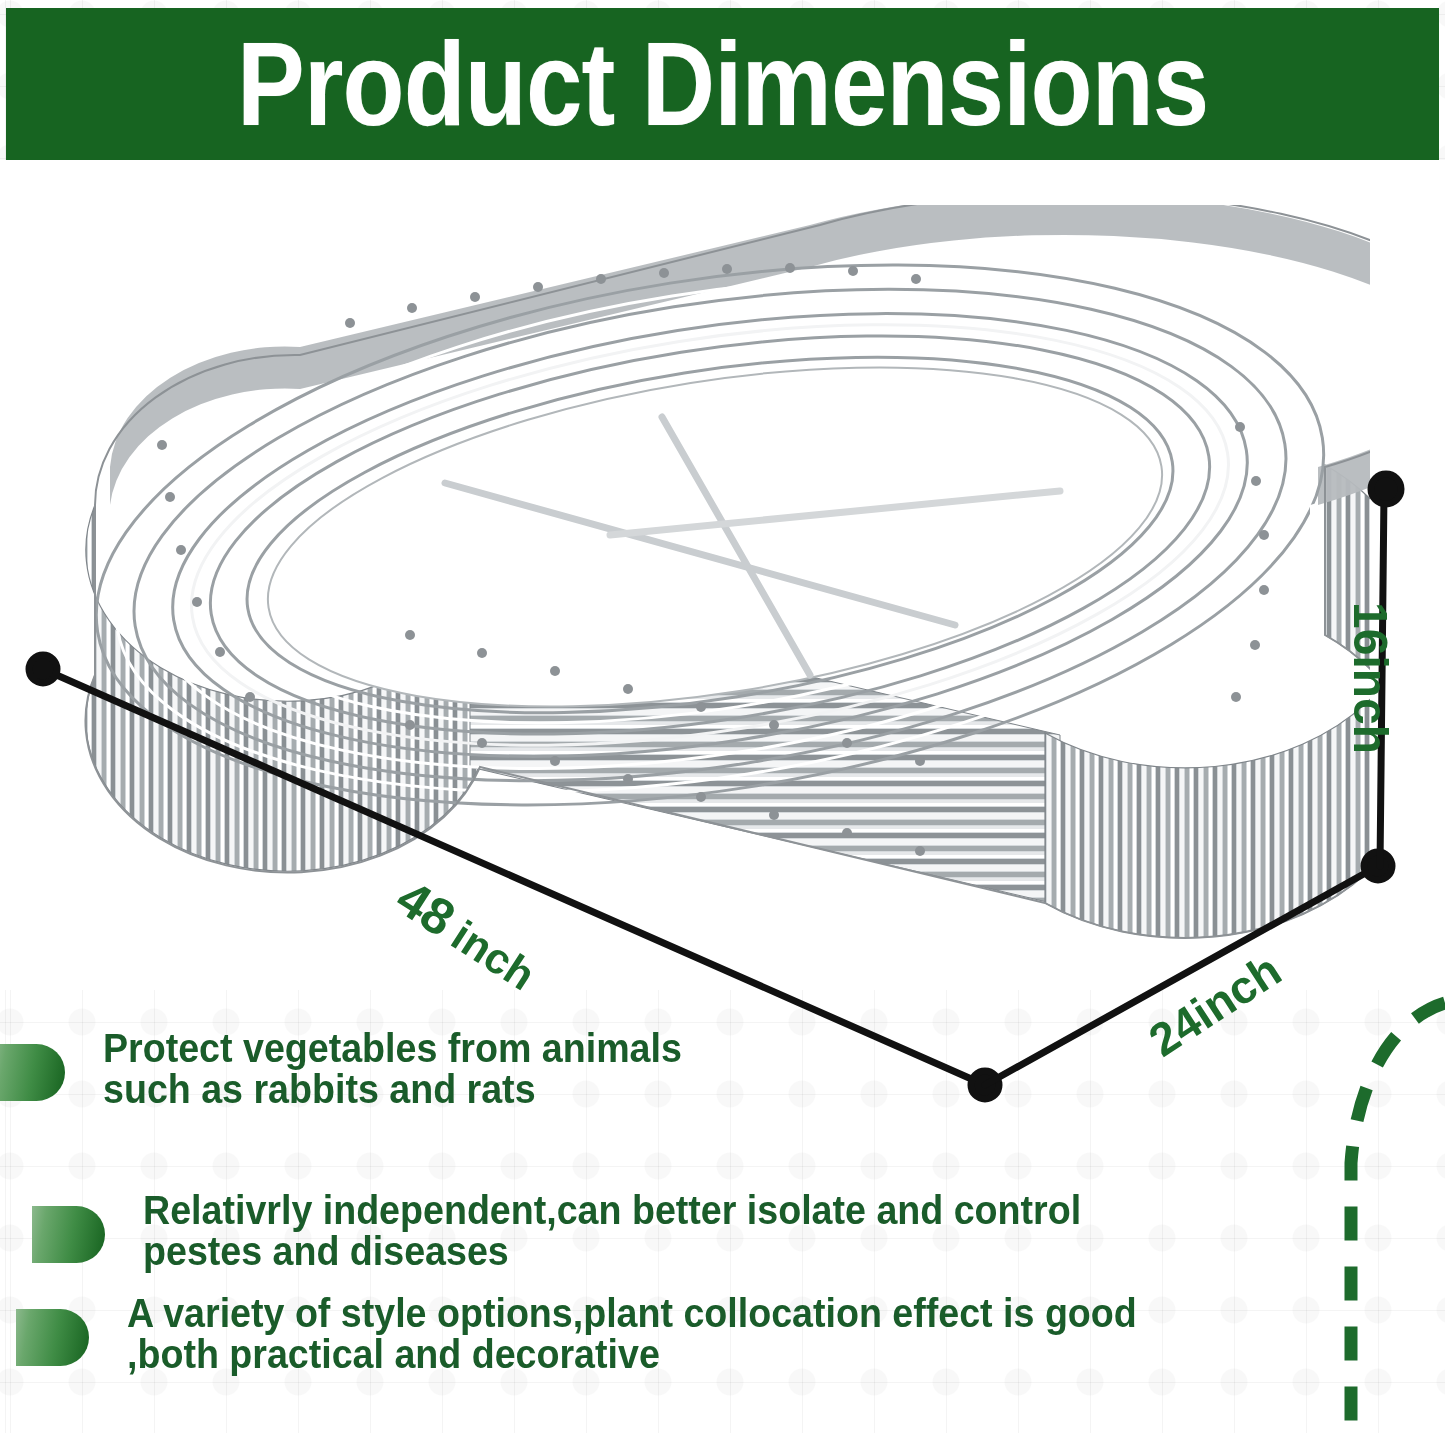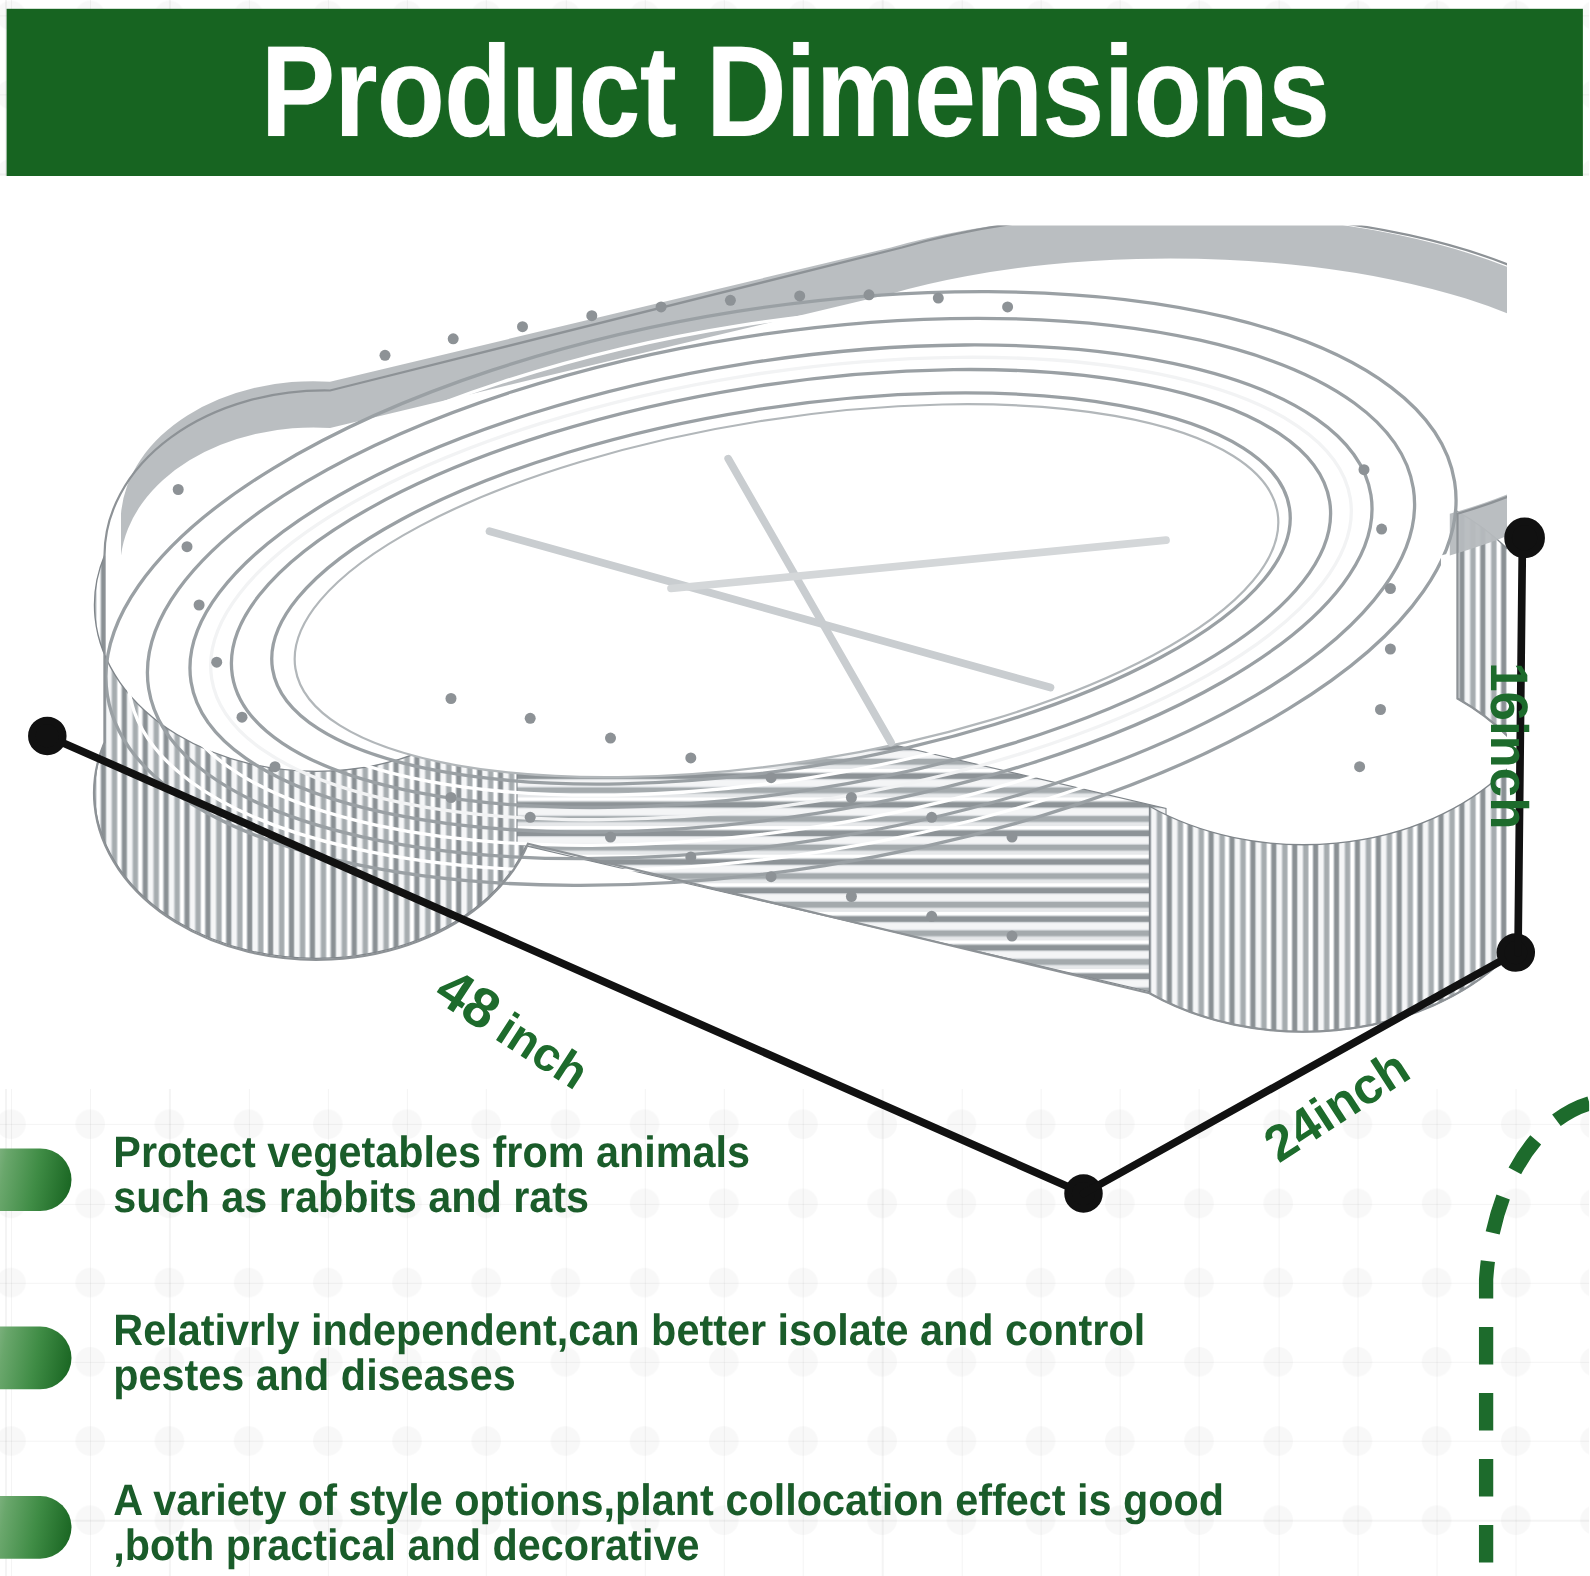--- a/index.html
+++ b/index.html
@@ -141,22 +141,22 @@
     color: #1a5c2a;
     font-family: "Liberation Sans Narrow", "Liberation Sans", sans-serif;
     font-size: 40px;
     line-height: 1.03;
     font-weight: bold;
     transform: scaleX(0.94);
     transform-origin: left top;
     max-width: 1220px;
   }
   #feature-1 { top: 1028px; }
-  #feature-2 { top: 1190px; }
-  #feature-3 { top: 1344px; }
+  #feature-2 { top: 1190px; margin-left: 40px; }
+  #feature-3 { top: 1293px; margin-left: 24px; }
   #feature-1 .feature-text { max-width: 720px; }
   #feature-2 .feature-text { max-width: 1000px; }
   #feature-3 .feature-text { max-width: 1180px; }
 
   
   #deco-arc {
     position: absolute;
     right: 0; bottom: 0;
     width: 120px; height: 440px;
     pointer-events: none;

